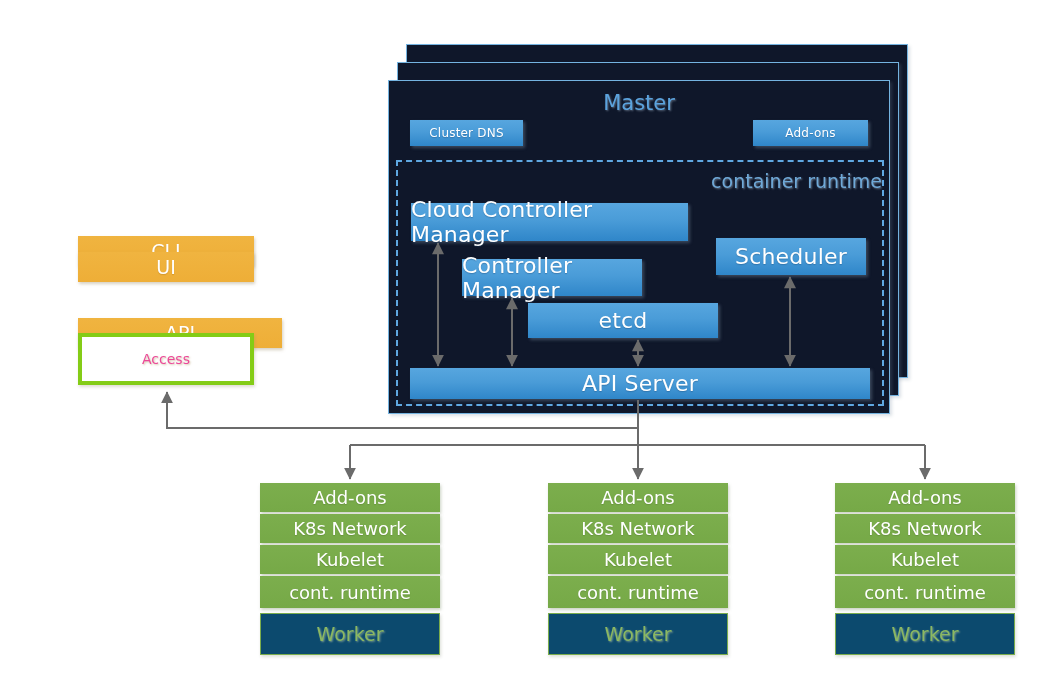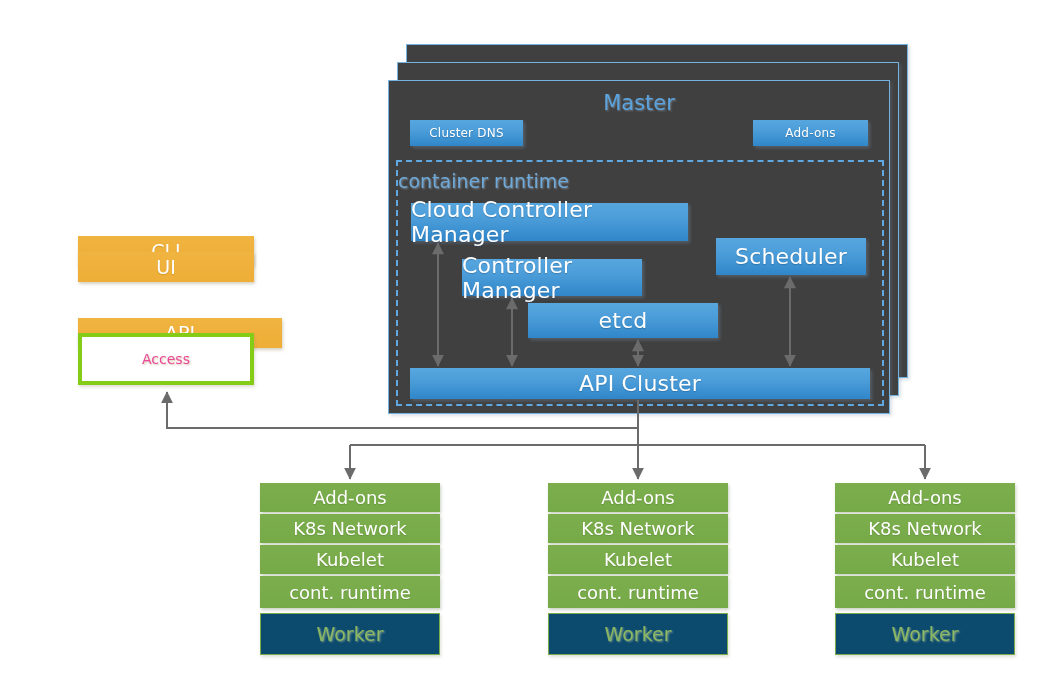--- a/index.html
+++ b/index.html
@@ -4,36 +4,36 @@
 <style>
   html,body{margin:0;padding:0;background:#ffffff;}
   body{width:1040px;height:690px;font-family:"DejaVu Sans","Liberation Sans",sans-serif;}
   #canvas{position:relative;width:1040px;height:690px;overflow:hidden;background:#fff;}
 
   .abs{position:absolute;box-sizing:border-box;}
 
   
   .master-sheet{
     border:1px solid #74b3e0;
-    background:#404040;
+    background:#0f172a;
     box-shadow:2px 2px 3px rgba(120,140,160,.25);
   }
   .master-title{
     position:absolute;left:0;right:0;top:10px;
     text-align:center;color:#5ba3de;font-size:21px;
     text-shadow:1px 1px 2px rgba(150,170,190,.55);
   }
 
   
   .dashed-box{
     border:2px dashed #5fa8e2;
     background:transparent;
   }
   .dashed-title{
-    position:absolute;left:0;right:0;top:8px;text-align:left;
+    position:absolute;left:0;right:0;top:8px;text-align:right;
     color:#6fa9d8;font-size:19px;
     text-shadow:1px 1px 2px rgba(160,180,200,.6);
   }
 
   
   .bluebox{
     background:linear-gradient(to bottom,#57a6df 0%,#4a9cd8 45%,#2f86c9 100%);
     color:#ffffff;
     display:flex;align-items:center;justify-content:center;
     box-shadow:2px 2px 3px rgba(110,130,150,.45);
@@ -98,21 +98,21 @@
   </div>
 
   <div class="abs bluebox lg" style="left:411px;top:203px;width:277px;height:38px;">Cloud Controller Manager</div>
 
   <div class="abs bluebox lg" style="left:462px;top:259px;width:180px;height:37px;">Controller Manager</div>
 
   <div class="abs bluebox lg" style="left:528px;top:303px;width:190px;height:35px;">etcd</div>
 
   <div class="abs bluebox lg" style="left:716px;top:238px;width:150px;height:37px;">Scheduler</div>
 
-  <div class="abs bluebox lg" style="left:410px;top:368px;width:460px;height:31px;">API Cluster</div>
+  <div class="abs bluebox lg" style="left:410px;top:368px;width:460px;height:31px;">API Server</div>
 
   <div class="abs orangebox" style="left:78px;top:236px;width:176px;height:30px;">CLI</div>
   <div class="abs orangebox" style="left:78px;top:252px;width:176px;height:30px;">UI</div>
   <div class="abs orangebox" style="left:78px;top:302px;width:204px;height:30px;margin-top:16px;">API</div>
   <div class="abs orange-footer" style="left:78px;top:333px;width:176px;height:52px;">Access</div>
 
   <div class="abs greenbox" style="left:260px;top:483px;width:180px;height:29px;">Add-ons</div>
   <div class="abs greenbox" style="left:260px;top:514px;width:180px;height:29px;">K8s Network</div>
   <div class="abs greenbox" style="left:260px;top:545px;width:180px;height:29px;">Kubelet</div>
   <div class="abs greenbox" style="left:260px;top:576px;width:180px;height:32px;">cont. runtime</div>

